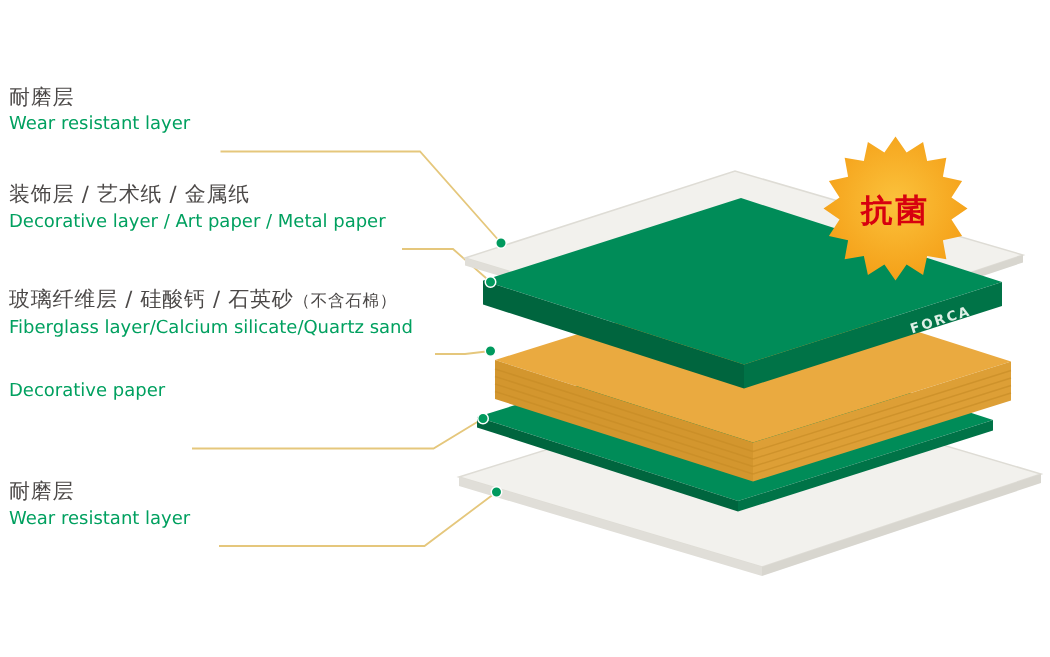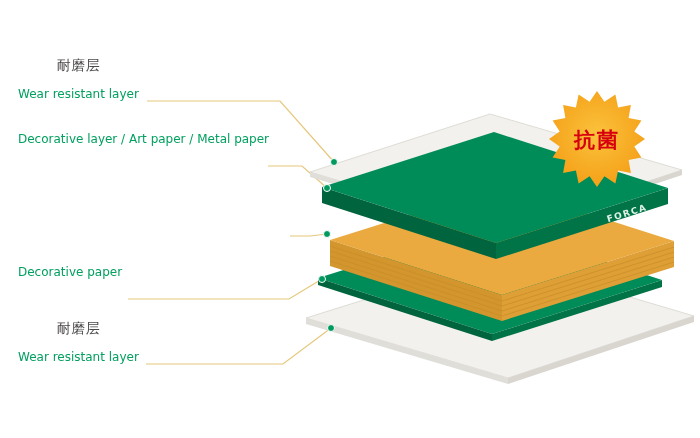--- a/index.html
+++ b/index.html
@@ -1,24 +1,24 @@
 <!DOCTYPE html>
 <html><head>
 <meta charset="utf-8">
 <style>
   html,body{margin:0;padding:0;background:#ffffff;}
   .stage{
     position:relative;width:700px;height:438px;background:#ffffff;
     font-family:"DejaVu Sans","Liberation Sans",sans-serif;overflow:hidden;
   }
   .stage svg{position:absolute;left:0;top:0;}
-  .label{position:absolute;left:18px;white-space:nowrap;text-align:center;}
+  .label{position:absolute;left:6px;white-space:nowrap;}
   .zh{font-size:14px;line-height:20px;color:#4c4948;letter-spacing:.5px;}
   .zh .note{font-size:11px;}
-  .en{font-size:12px;line-height:15px;margin-top:12px;color:#00a05f;}
+  .en{font-size:12px;line-height:15px;margin-top:0;color:#00a05f;}
   .leader{fill:none;stroke:#e5c77c;stroke-width:1.2;}
   .core-stripe{stroke:#c78c26;stroke-width:1;opacity:.65;}
   .dot{stroke:#ffffff;stroke-width:1;}
   .brand-text{font-size:9px;font-weight:bold;letter-spacing:1.5px;}
   .badge-text{font-size:21px;font-weight:bold;letter-spacing:2px;}
 </style>
 </head>
 <body>
 
 <div class="stage">
@@ -96,23 +96,28 @@
       <text class="badge-text" x="0" y="1" text-anchor="middle" dominant-baseline="central" fill="#d7000f">抗菌</text>
     </g>
   </svg>
 
   <div class="label" style="top:55px">
     <div class="zh">耐磨层</div>
     <div class="en">Wear resistant layer</div>
   </div>
 
   <div class="label" style="top:120px">
+    <div class="zh">装饰层 / 艺术纸 / 金属纸</div>
     <div class="en">Decorative layer / Art paper / Metal paper</div>
   </div>
 
+  <div class="label" style="top:190px">
+    <div class="zh"><span>玻璃纤维层 / 硅酸钙 / 石英砂</span><span class="note">（不含石棉）</span></div>
+    <div class="en">Fiberglass layer/Calcium silicate/Quartz sand</div>
+  </div>
 
   <div class="label" style="top:253px">
     <div class="en">Decorative paper</div>
   </div>
 
   <div class="label" style="top:318px">
     <div class="zh">耐磨层</div>
     <div class="en">Wear resistant layer</div>
   </div>
 

